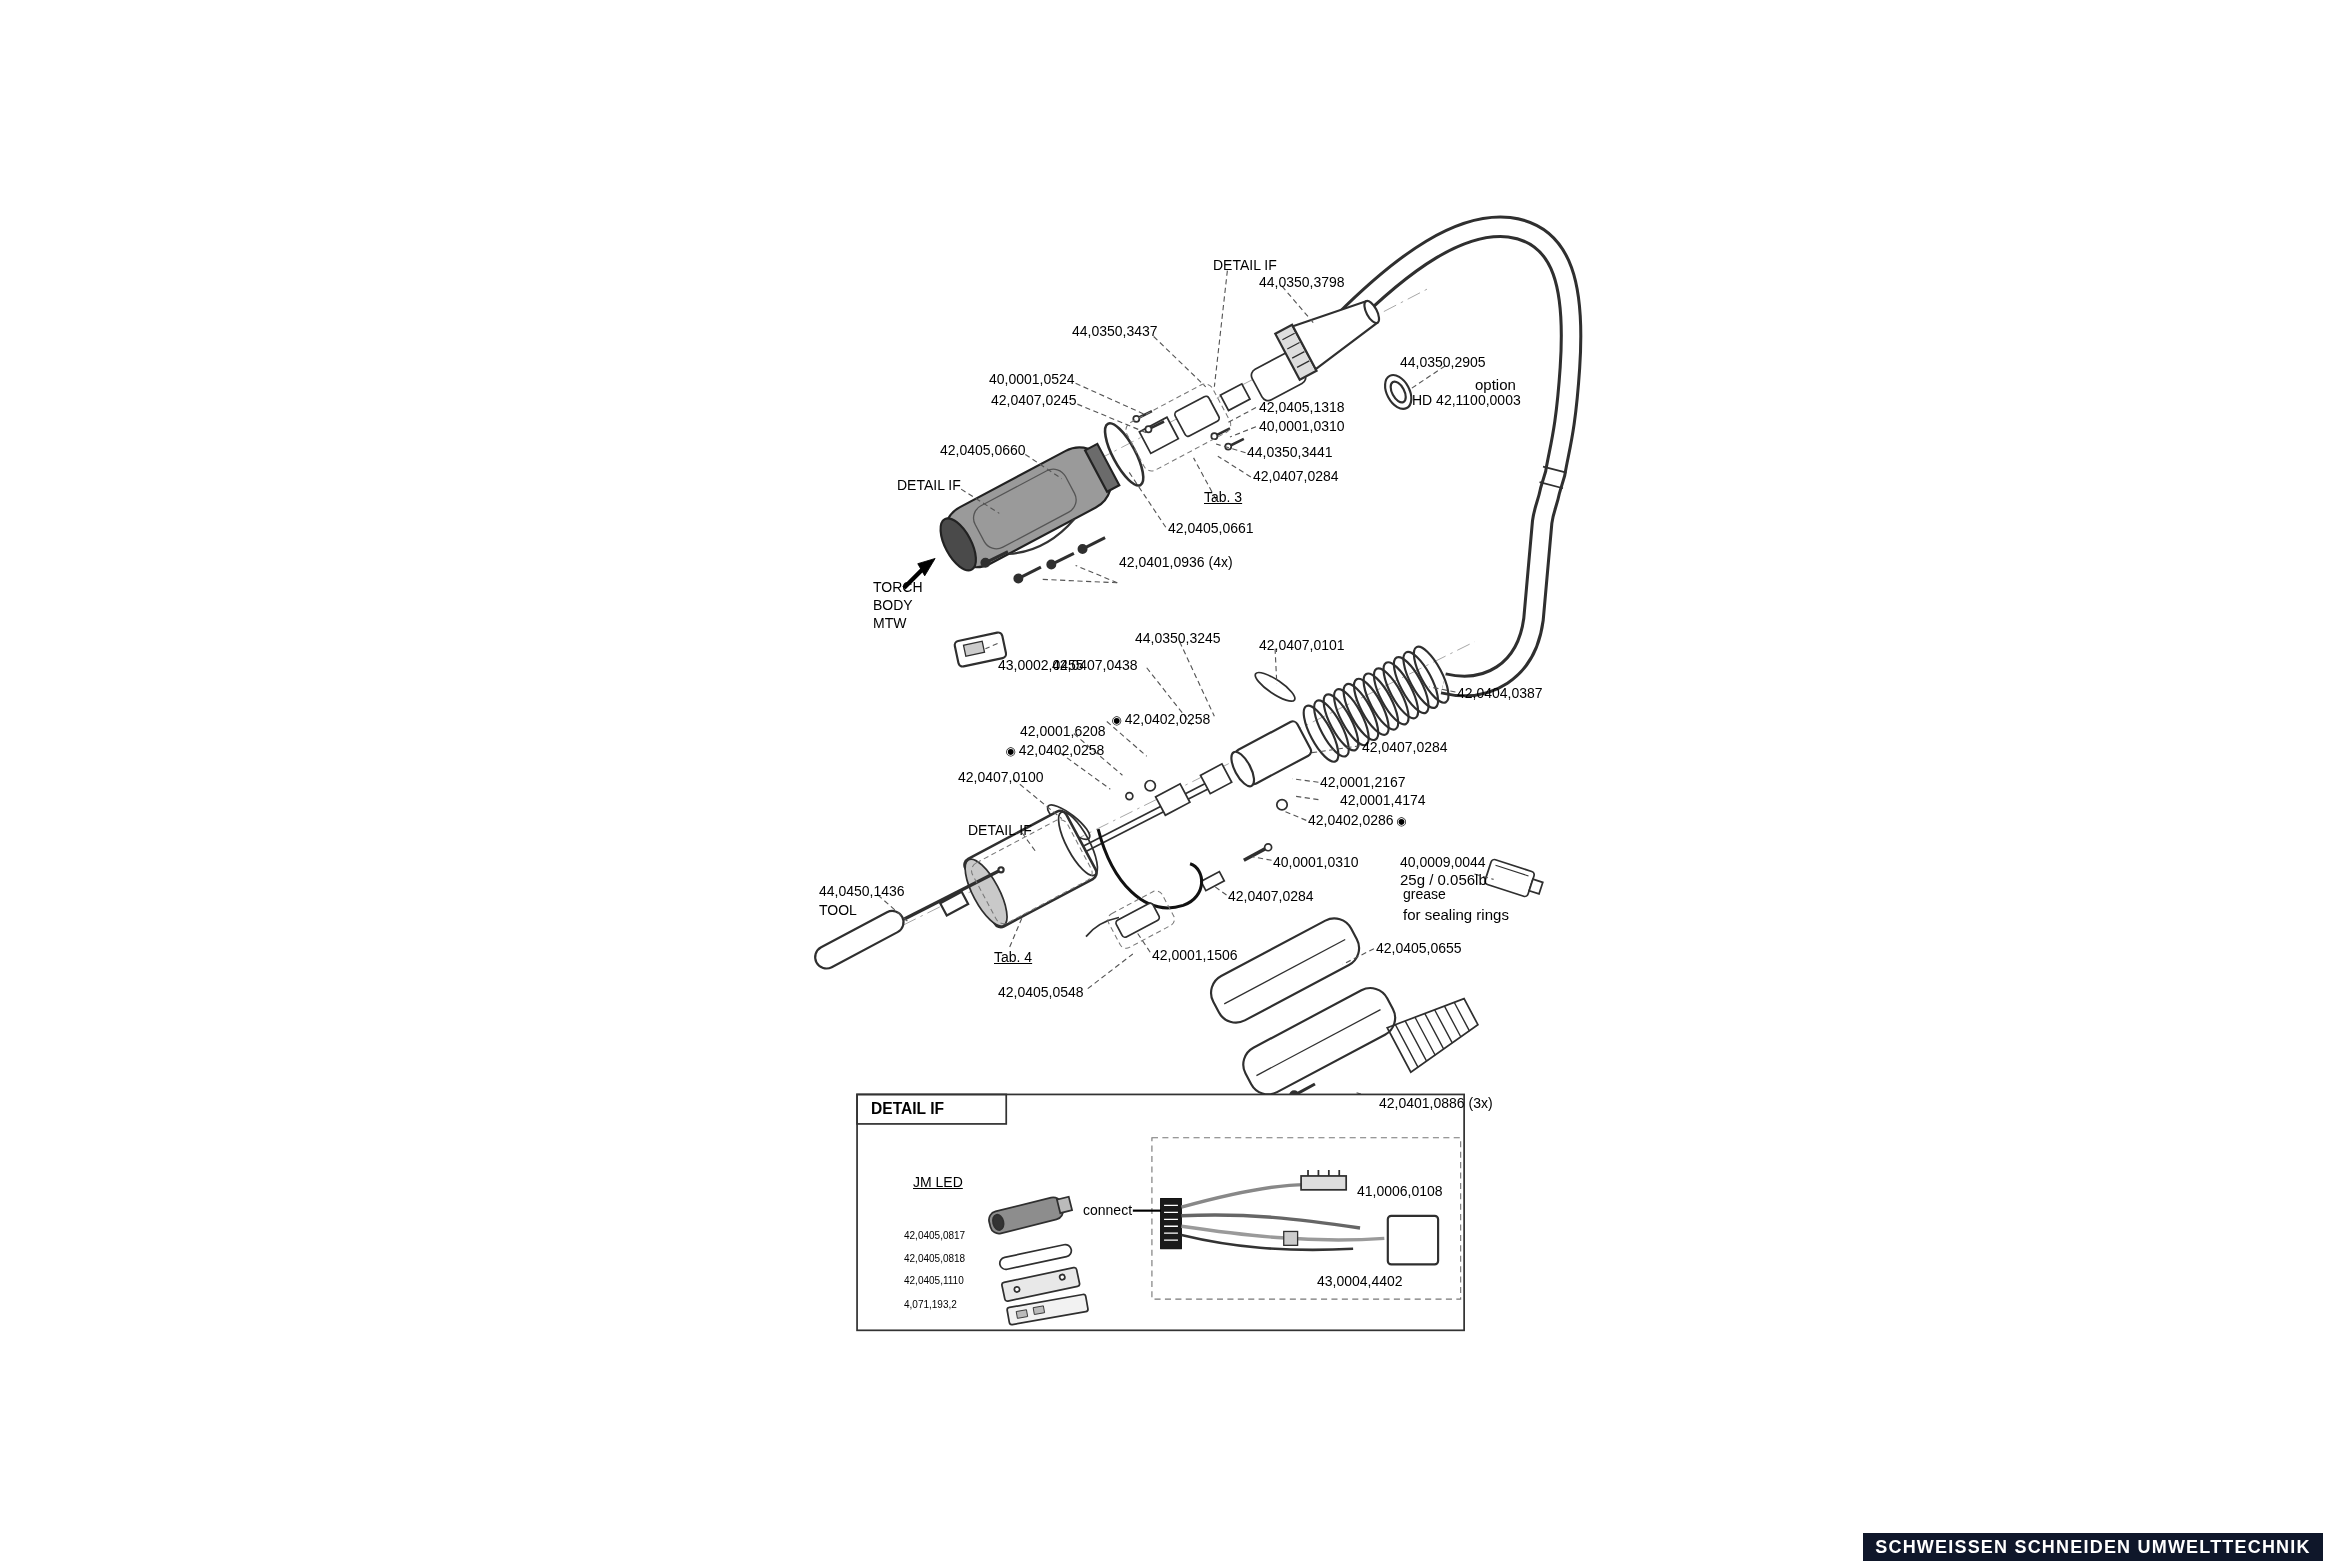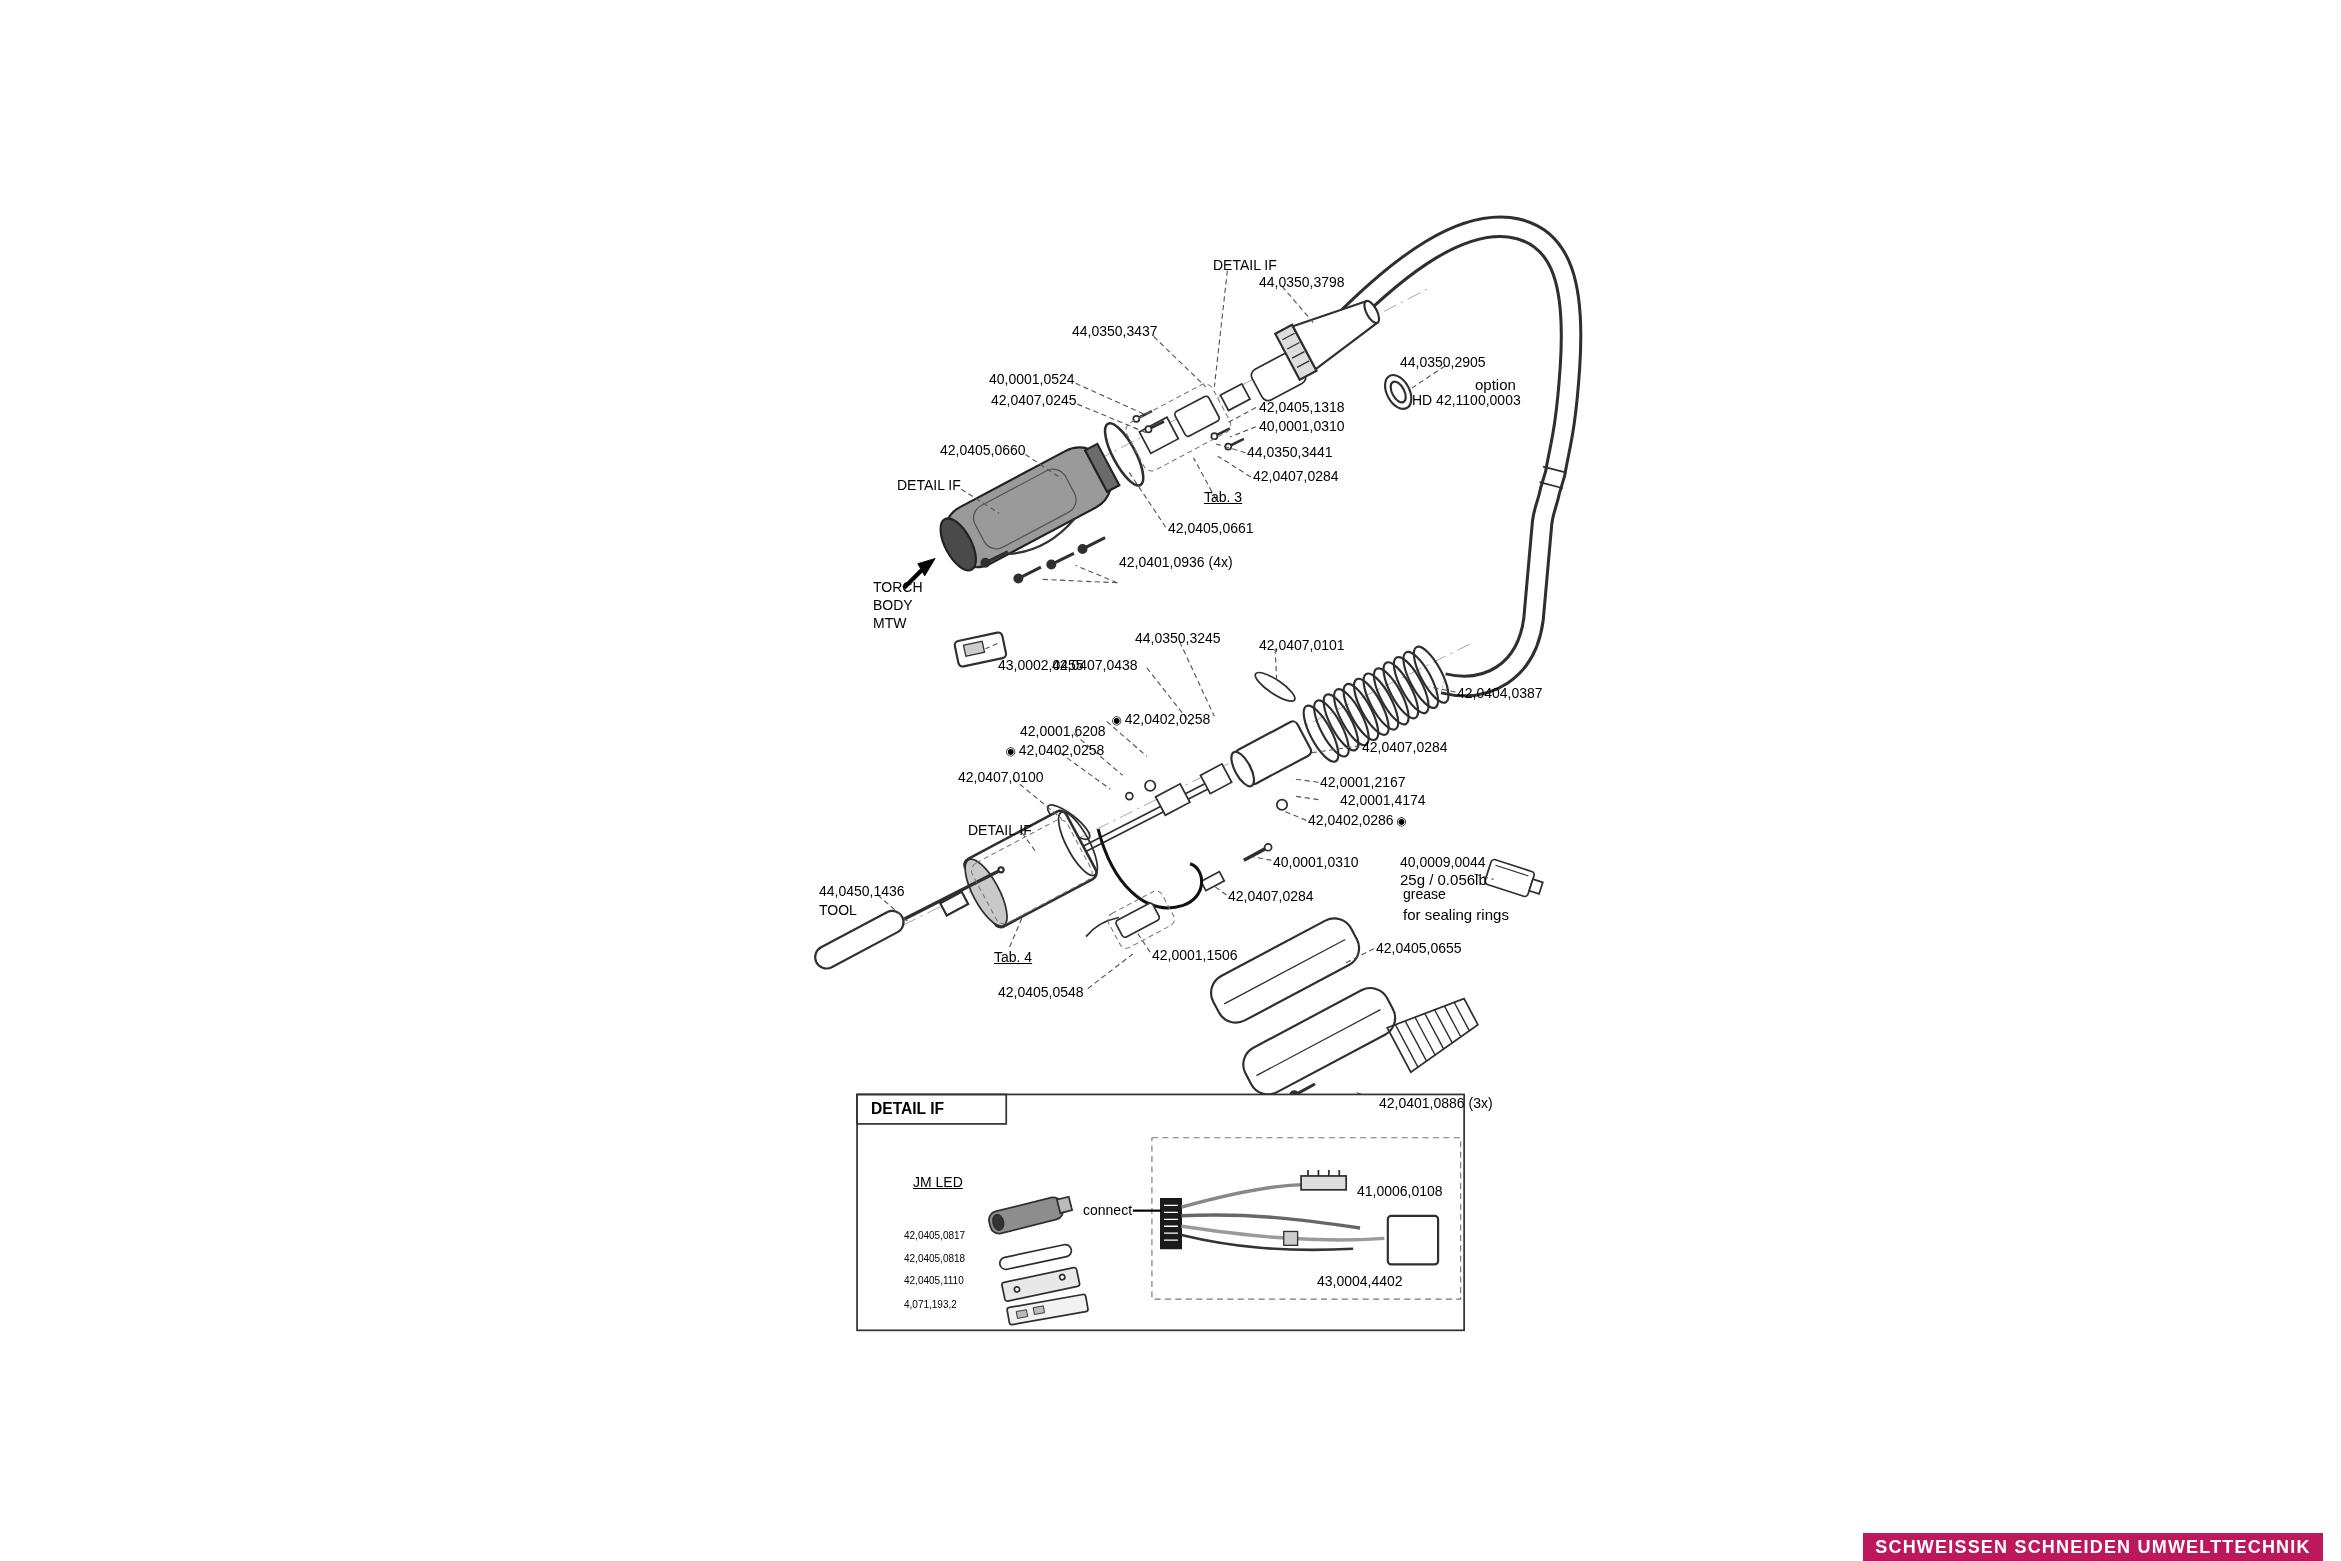--- a/index.html
+++ b/index.html
@@ -14,21 +14,21 @@
   .lbl.sm{font-size:10px}
   .lbl.md{font-size:15px}
   .oring{font-size:12px;margin:0 2.6px;vertical-align:0px}
   .boxtitle{position:absolute;font-size:15.6px;font-weight:bold}
   .logo{position:absolute;right:19px;bottom:0;width:460px;text-align:center}
   .logo-word{font-family:"Liberation Sans",sans-serif;font-weight:bold;font-style:italic;
     font-size:186px;line-height:.82;letter-spacing:-8.7px;color:#e2001a;
     text-shadow:-1.7px -1.7px 0 #d2d2d2,-3.5px -3.5px 0 #cbcbcb,-5.2px -5.2px 0 #c4c4c4,
       -7px -7px 0 #bdbdbd,-8.7px -8.7px 0 #b5b5b5,-10.4px -10.4px 0 #aeaeae,
       -12px -12px 0 #a6a6a6,6px 7.8px 14px rgba(0,0,0,.35)}
-  .logo-bar{margin-top:5.2px;background:#be185d;color:#fff;font-weight:bold;
+  .logo-bar{margin-top:5.2px;background:#0f172a;color:#fff;font-weight:bold;
     font-size:18px;letter-spacing:1.2px;padding:3.5px 5.2px;text-align:center}
 </style>
 </head>
 <body>
 
 <div id="canvas">
 
   <svg class="art" width="2342" height="1561" viewBox="0 0 2700 1800">
 
     <g stroke="#999" stroke-width="1" stroke-dasharray="16 6 3 6" fill="none">

